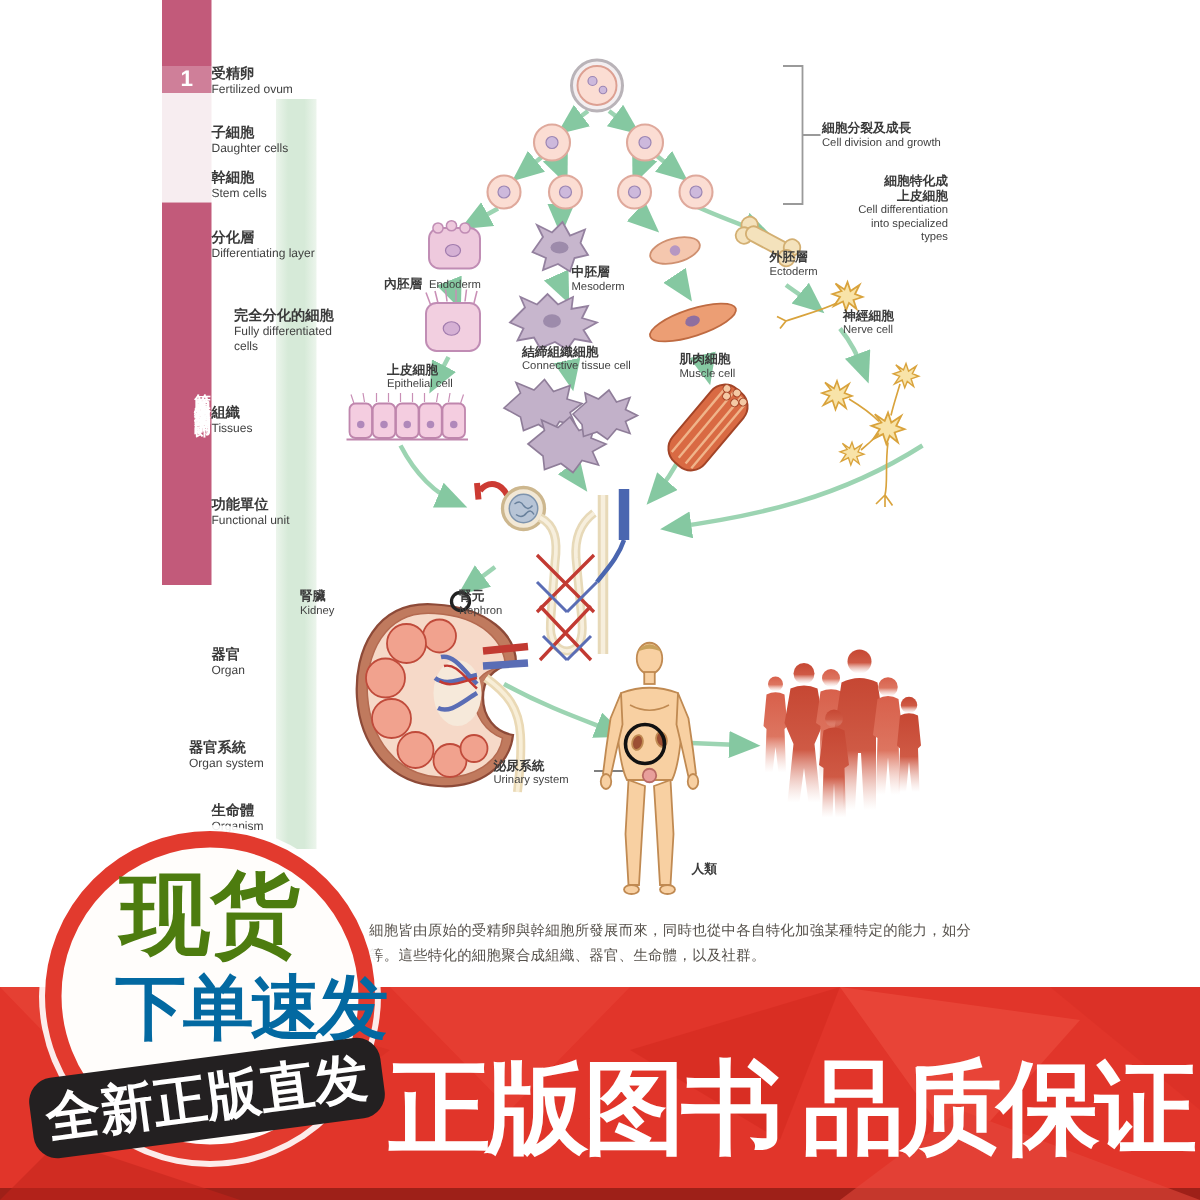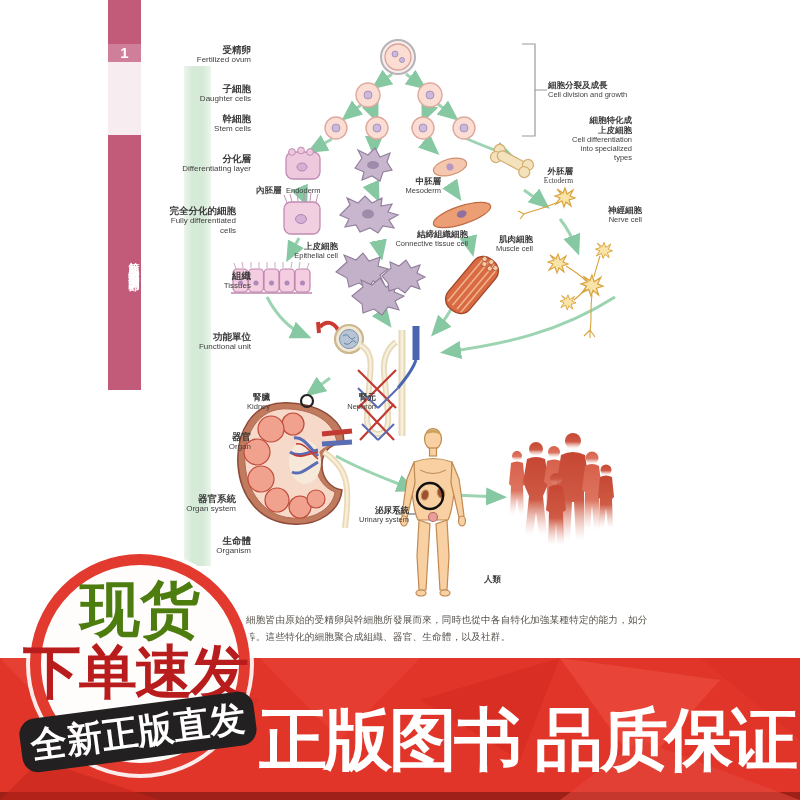--- a/index.html
+++ b/index.html
@@ -11,21 +11,21 @@
   .tab-b2{position:absolute;left:0;top:44px;width:33px;height:18px;background:#cf7f99;
           color:#fff;font-size:15px;font-weight:bold;text-align:center;line-height:18px;}
   .tab-b3{position:absolute;left:0;top:62px;width:33px;height:73px;background:#f7edf0;}
   .tab-b4{position:absolute;left:0;top:135px;width:33px;height:255px;background:#c25a7a;}
   .tab-title{position:absolute;left:0;top:8px;width:33px;height:240px;color:#fff;
              writing-mode:vertical-rl;text-orientation:upright;font-size:11px;font-weight:700;
              letter-spacing:2px;display:flex;justify-content:center;}
   .green-band{position:absolute;left:184px;top:66px;width:27px;height:500px;z-index:0;
               background:linear-gradient(90deg,#ecf5ec,#d6ead8 30%,#d6ead8 70%,#ecf5ec);}
   
-  .lbl{position:absolute;z-index:2;text-align:right;color:#3a3a3a;}
+  .lbl{position:absolute;z-index:2;text-align:left;color:#3a3a3a;}
   .zh{display:block;font-size:9.5px;font-weight:700;line-height:11px;}
   .en{display:block;font-size:8px;line-height:9.5px;color:#414141;}
   .sm .zh{font-size:8.5px;line-height:10px;}
   .sm .en{font-size:7.5px;line-height:9px;}
   .inline-lbl{white-space:nowrap;}
   .inline-lbl .zh,.inline-lbl .en{display:inline;}
   .caption{position:absolute;left:246px;z-index:2;color:#56514b;font-size:9.6px;
            letter-spacing:0.2px;white-space:nowrap;}
   svg{position:absolute;left:0;top:0;z-index:1;}
   
@@ -33,22 +33,22 @@
   .banner-strip{position:absolute;left:0;top:134px;width:800px;height:8px;background:#9e2018;}
   .banner-text{position:absolute;left:227px;top:704px;width:600px;text-align:center;z-index:4;
                color:#fff;font-size:68px;font-weight:900;letter-spacing:-3px;line-height:70px;
                white-space:nowrap;}
   
   .stamp{position:absolute;left:30px;top:554px;width:198px;height:198px;border-radius:50%;
          background:#fffdfb;border:11px solid #e23a2e;z-index:5;
          box-shadow:0 0 0 4px rgba(255,255,255,0.9);}
   .stamp-l1{position:absolute;left:-11px;top:14px;width:220px;text-align:center;
             color:#4d7c0f;font-size:60px;font-weight:900;line-height:62px;}
-  .stamp-l2{position:absolute;left:-18px;top:82px;width:234px;text-align:left;
-            color:#b91c1c;font-size:58px;font-weight:900;line-height:50px;letter-spacing:-2px;}
+  .stamp-l2{position:absolute;left:-18px;top:82px;width:234px;text-align:right;
+            color:#0369a1;font-size:47px;font-weight:900;line-height:50px;letter-spacing:-2px;}
   
   .ribbon{position:absolute;left:20px;top:705px;width:236px;height:54px;background:#232021;
           border-radius:16px;transform:rotate(-7.5deg);z-index:6;
           display:flex;align-items:center;justify-content:center;}
   .ribbon span{color:#fff;font-size:36px;font-weight:700;white-space:nowrap;}
 </style>
 </head>
 <body>
 
 <div class="page">
@@ -387,21 +387,21 @@
   </div>
 
   <div class="lbl sm inline-lbl" style="left:256px;top:179px;text-align:left;">
     <span class="zh">內胚層</span>
     <span class="en">Endoderm</span>
   </div>
   <div class="lbl sm" style="left:381px;top:176px;width:60px;">
     <span class="zh">中胚層</span>
     <span class="en">Mesoderm</span>
   </div>
-  <div class="lbl sm" style="left:513px;top:166px;width:60px;font-family:Liberation Serif, serif;">
+  <div class="lbl sm" style="left:513px;top:166px;width:60px;">
     <span class="zh">外胚層</span>
     <span class="en">Ectoderm</span>
   </div>
 
   <div class="lbl sm" style="left:258px;top:241px;width:80px;">
     <span class="zh">上皮細胞</span>
     <span class="en">Epithelial cell</span>
   </div>
   <div class="lbl sm" style="left:348px;top:229px;width:120px;">
     <span class="zh">結締組織細胞</span>

